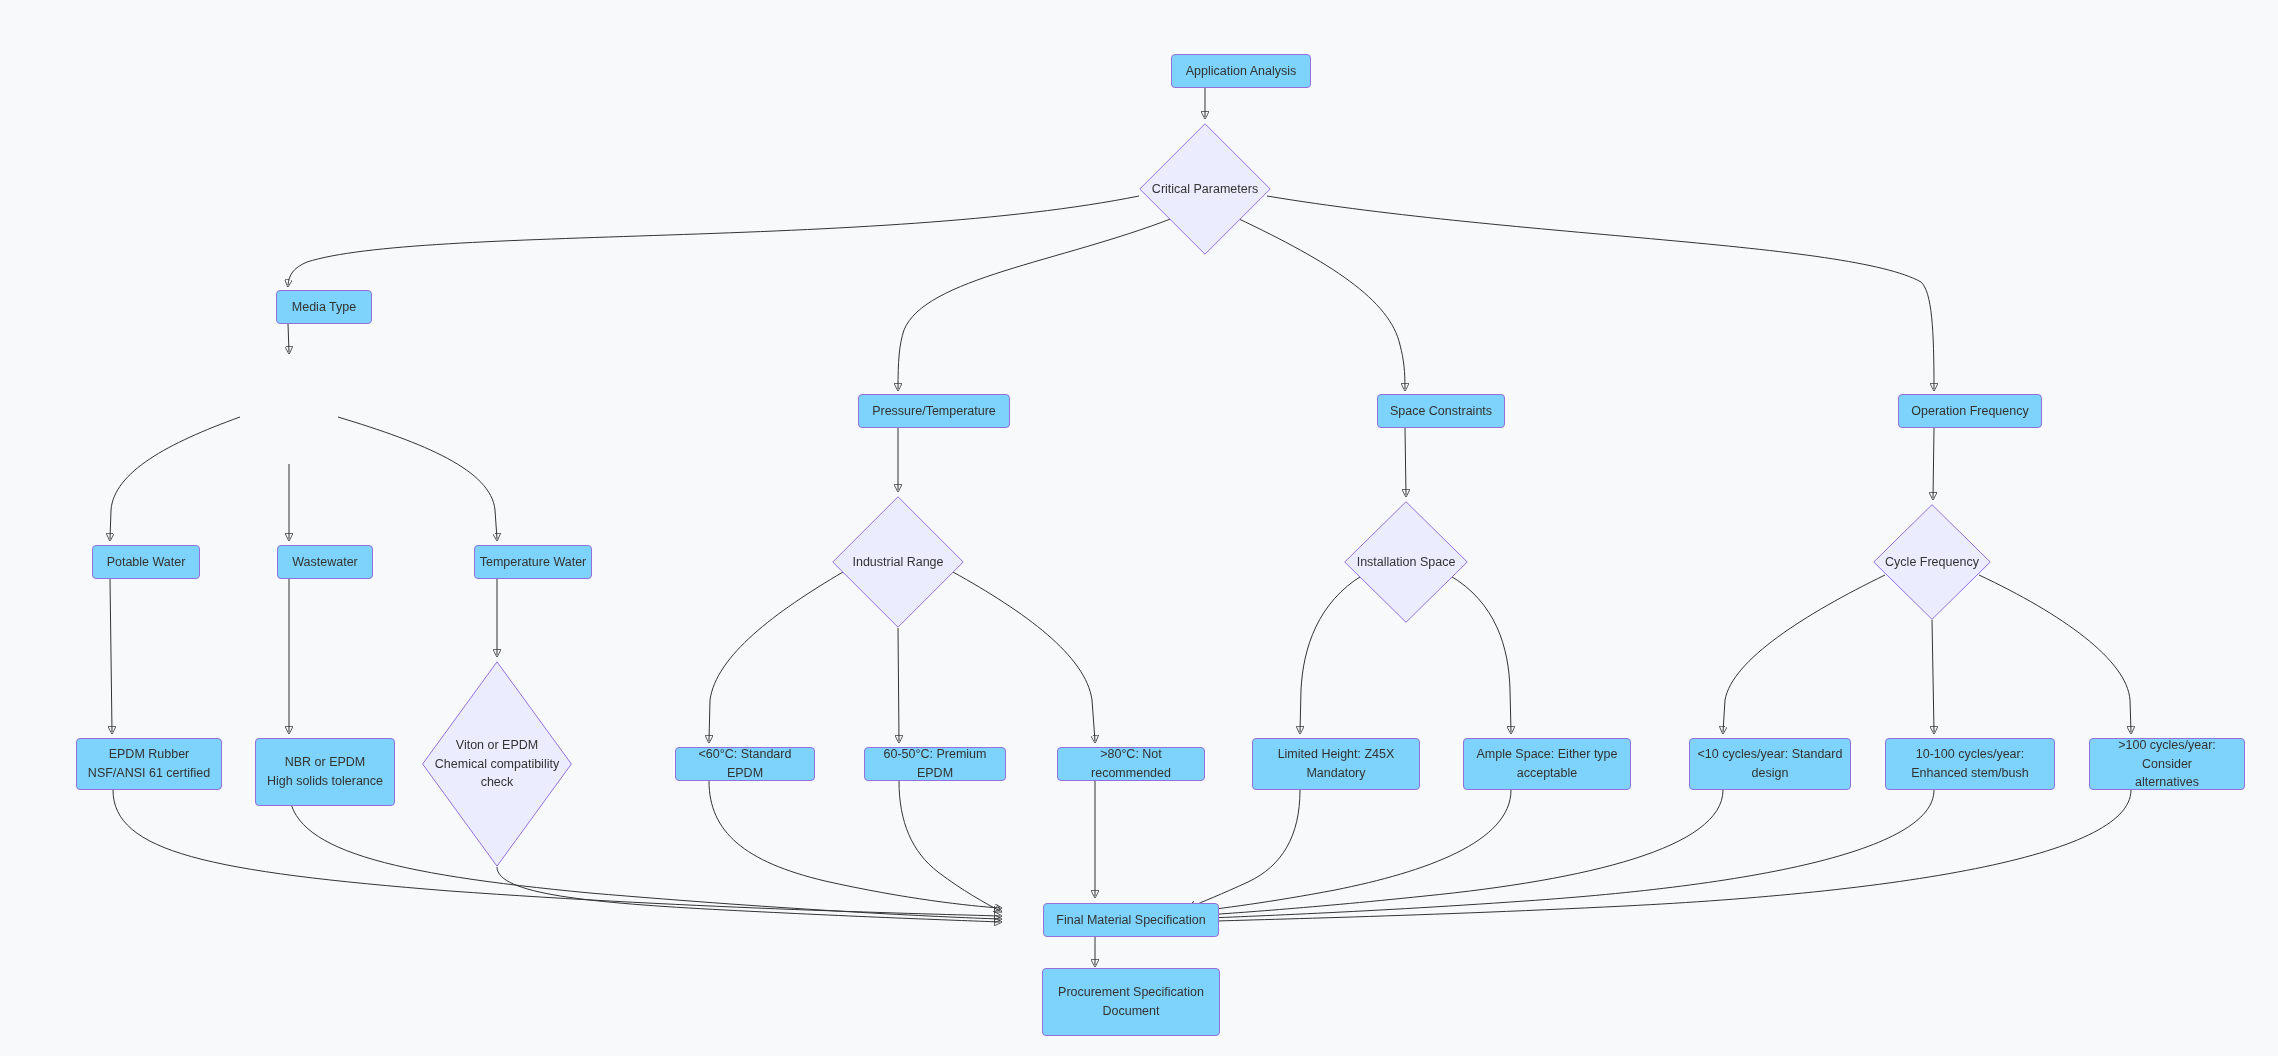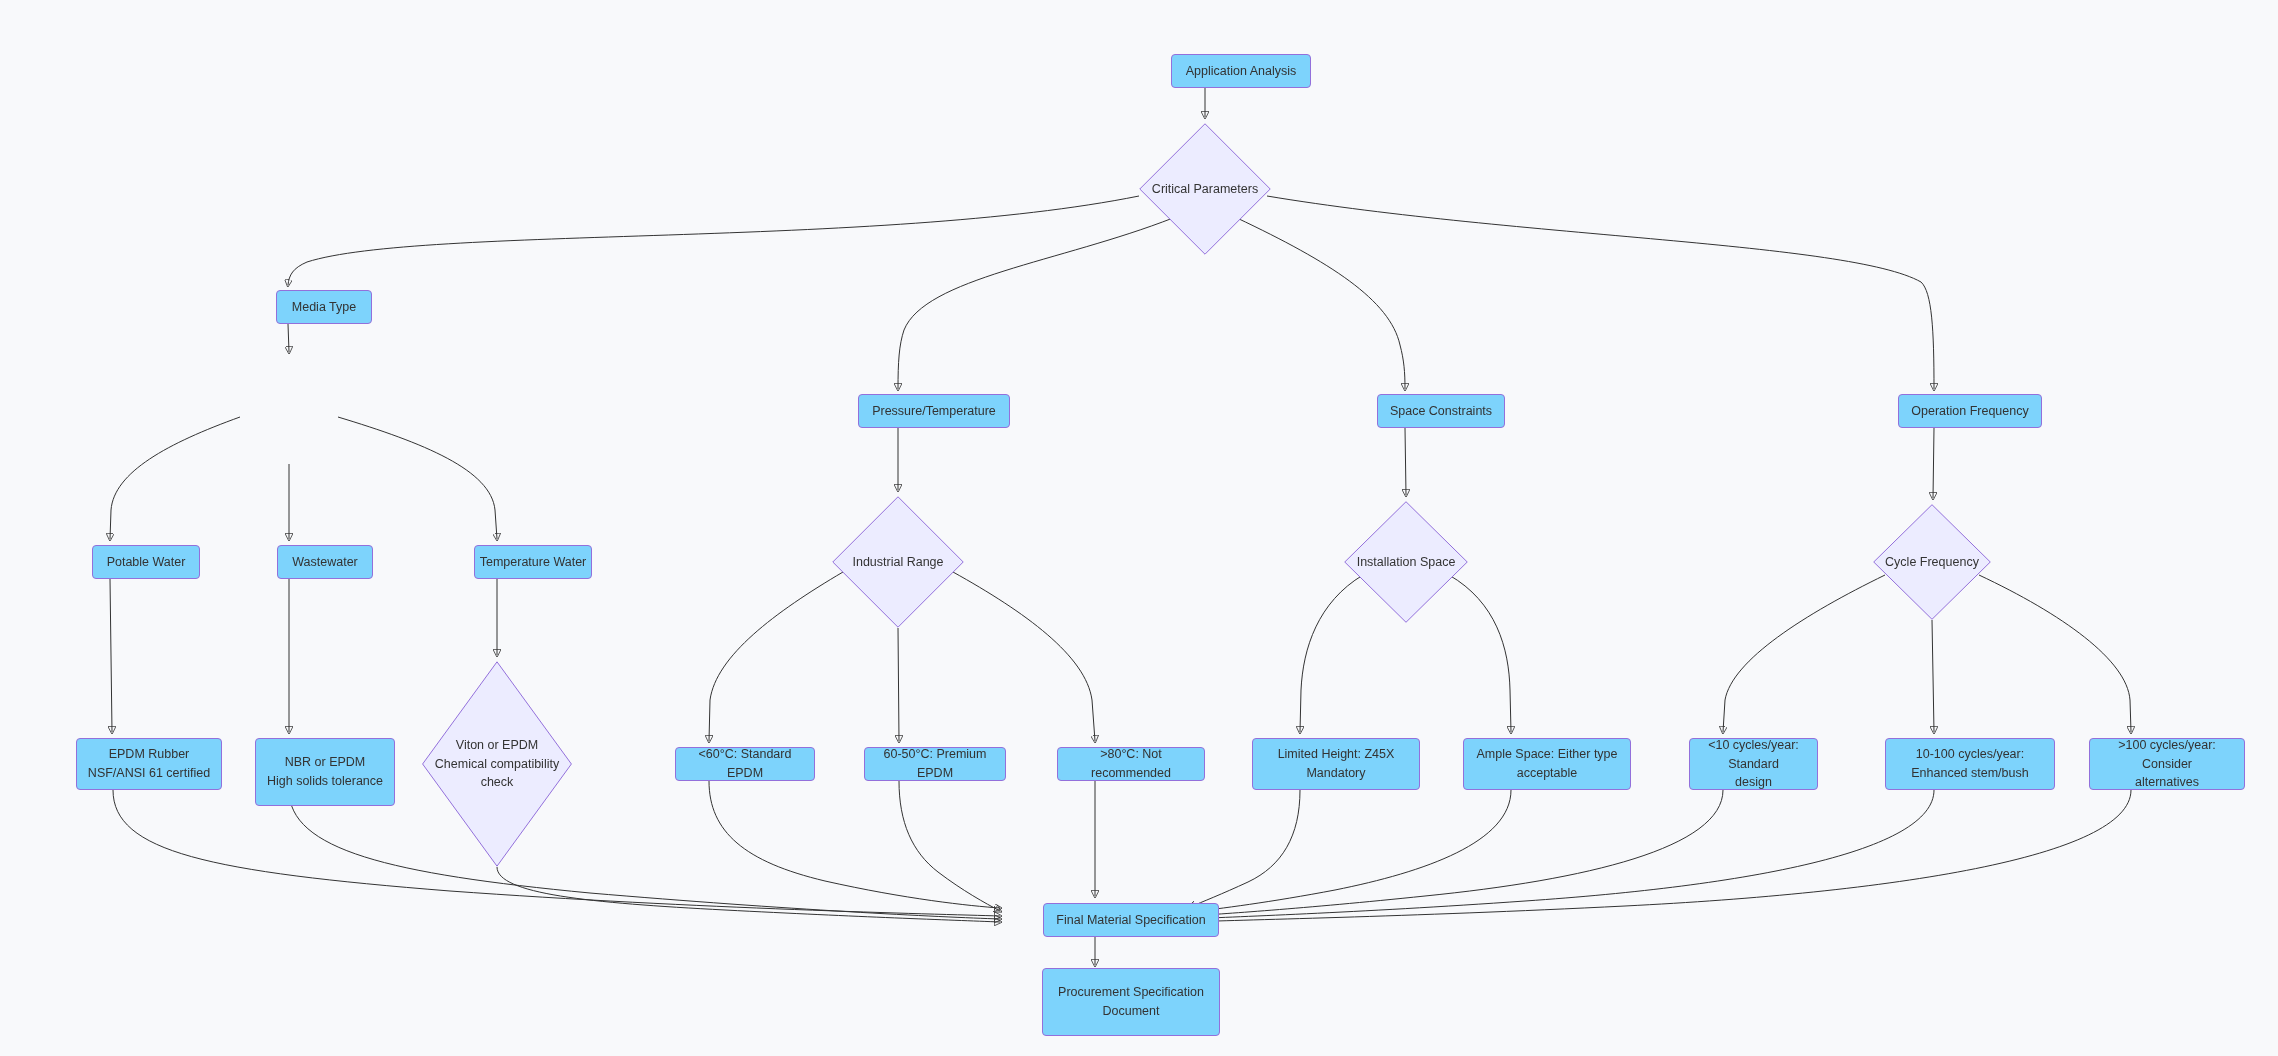--- a/index.html
+++ b/index.html
@@ -176,21 +176,21 @@
     <span class="label">&gt;80°C: Not recommended</span>
   </div>
   <div class="node rect" style="left:1216px;top:738px;width:168px;height:52px">
     <span class="label">Limited Height: Z45X
 Mandatory</span>
   </div>
   <div class="node rect" style="left:1427px;top:738px;width:168px;height:52px">
     <span class="label">Ample Space: Either type
 acceptable</span>
   </div>
-  <div class="node rect" style="left:1653px;top:738px;width:129px;height:52px">
+  <div class="node rect" style="left:1653px;top:738px;width:162px;height:52px">
     <span class="label">&lt;10 cycles/year: Standard
 design</span>
   </div>
   <div class="node rect" style="left:1849px;top:738px;width:170px;height:52px">
     <span class="label">10-100 cycles/year:
 Enhanced stem/bush</span>
   </div>
   <div class="node rect" style="left:2053px;top:738px;width:156px;height:52px">
     <span class="label">&gt;100 cycles/year: Consider
 alternatives</span>

